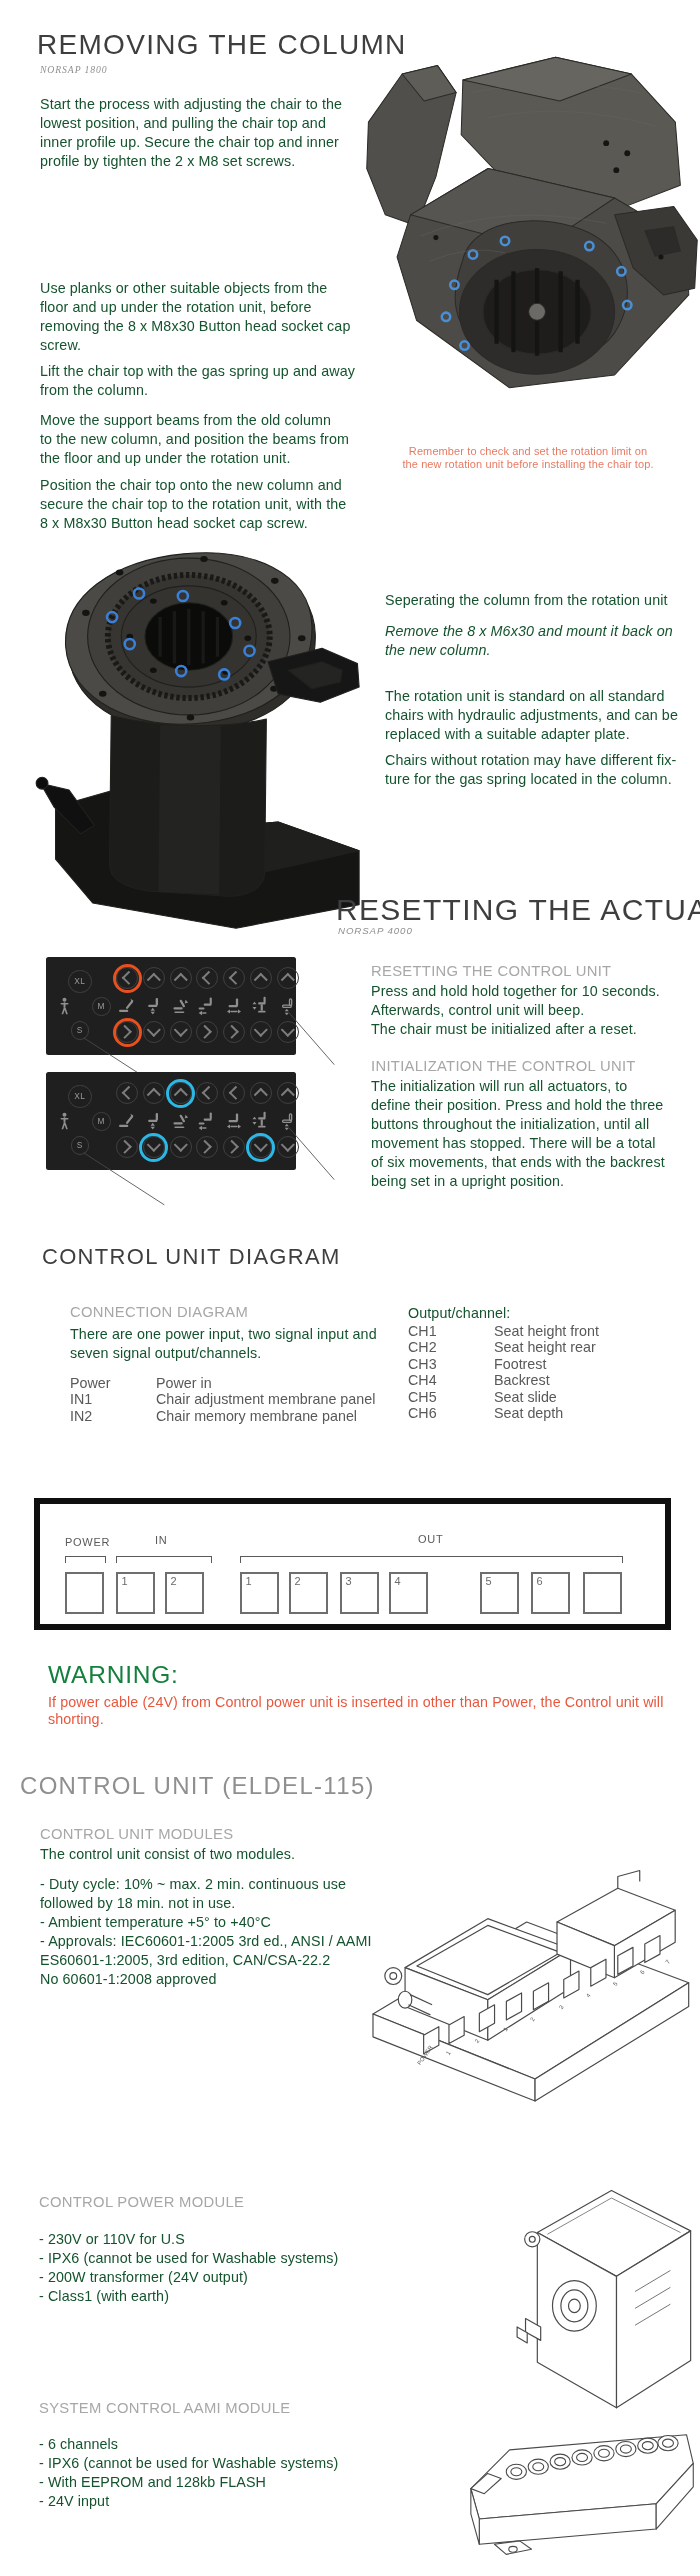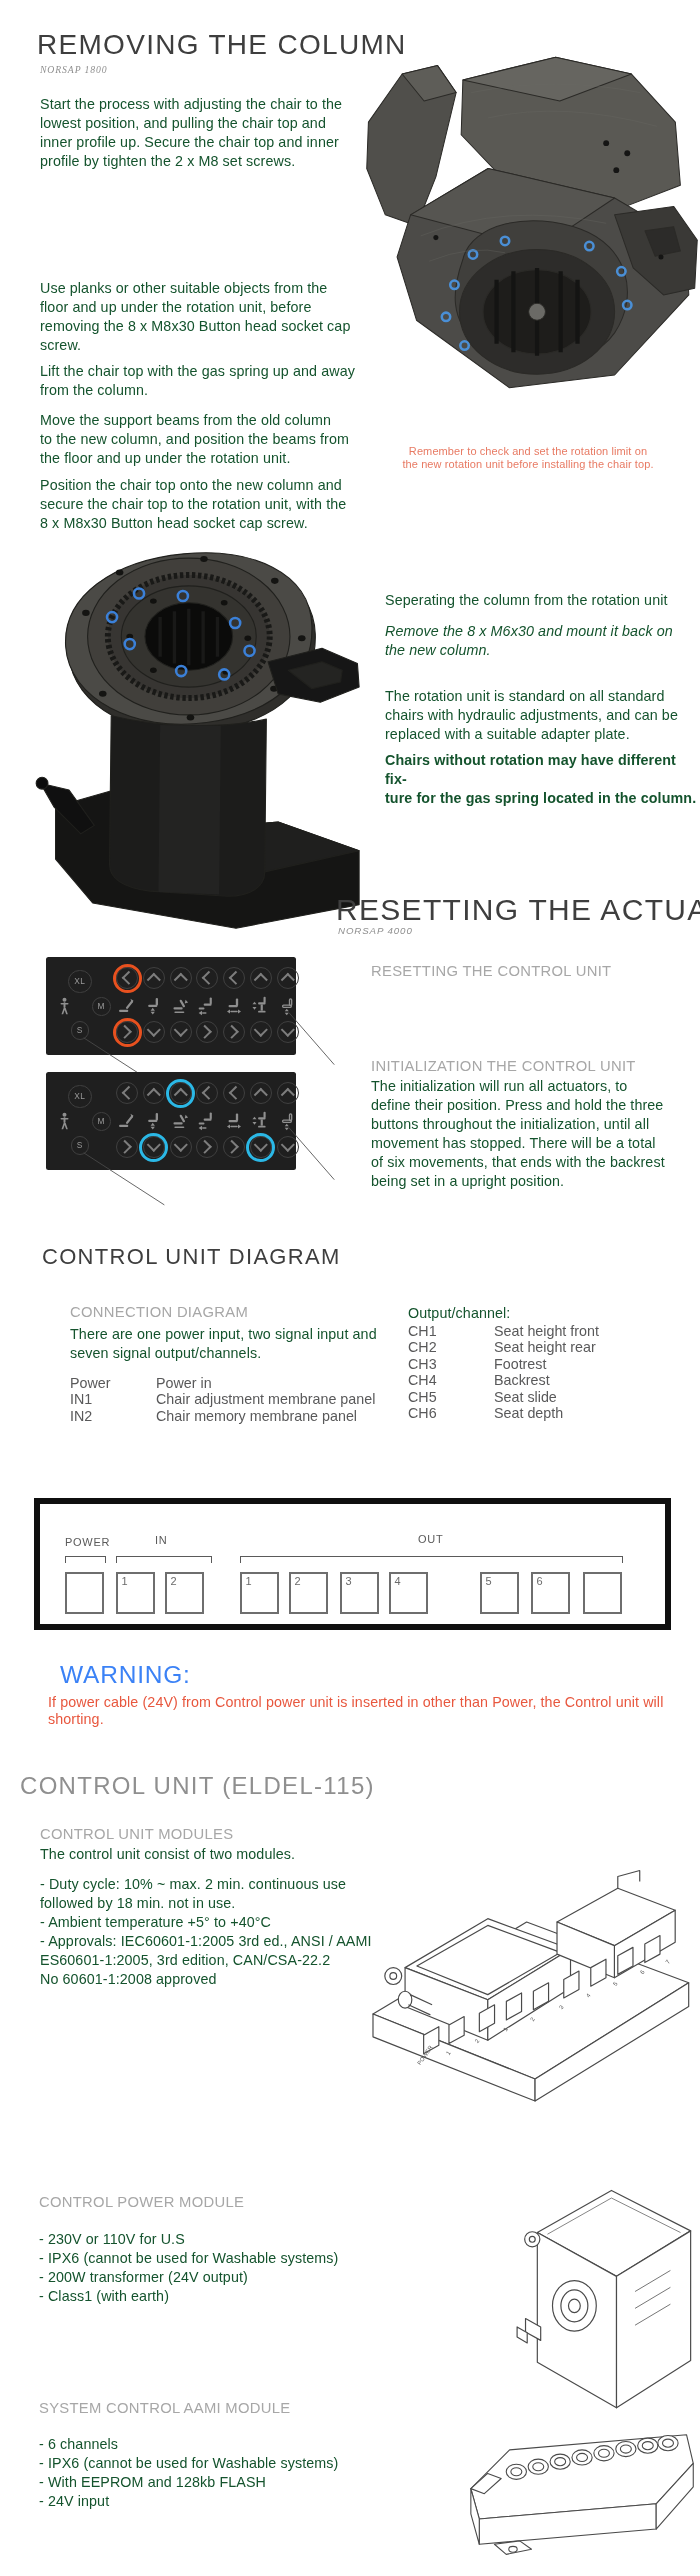--- a/index.html
+++ b/index.html
@@ -153,21 +153,21 @@
       </g>
     </svg>
   </div>
 
   <div class="t" style="left:385px;top:591px;width:312px;">Seperating the column from the rotation unit</div>
   <div class="t it" style="left:385px;top:622px;width:312px;">Remove the 8 x M6x30 and mount it back on
 the new column.</div>
   <div class="t" style="left:385px;top:687px;width:312px;">The rotation unit is standard on all standard
 chairs with hydraulic adjustments, and can be
 replaced with a suitable adapter plate.</div>
-  <div class="t" style="left:385px;top:751px;width:312px;font-weight:bold;">Chairs without rotation may have different fix-
+  <div class="t" style="left:385px;top:751px;width:312px;">Chairs without rotation may have different fix-
 ture for the gas spring located in the column.</div>
 
   <div class="h1" style="left:336px;top:893px;font-size:30px;">RESETTING THE ACTUATOR</div>
   <div class="sub" style="left:338px;top:925px;">NORSAP 4000</div>
 
   <div class="cpanel" style="left:46px;top:957px;">
       <div class="cbtn" style="left: 22px; top: 12.7px; width: 23.6px; height: 23.6px;">XL</div>
       <div class="icn" style="left: 7.6px; top: 38px; width: 22px; height: 22px;">
         <svg width="15" height="18.6" viewBox="0 0 18 22">
           <g fill="#8f8f8f">
@@ -438,20 +438,23 @@
       <div class="hlring" style="left: 120px; top: 6.8px; width: 29px; height: 29px; border: 3px solid rgb(43, 184, 230);"></div>
       <div class="hlring" style="left: 93px; top: 61px; width: 29px; height: 29px; border: 3px solid rgb(43, 184, 230);"></div>
       <div class="hlring" style="left: 200px; top: 61px; width: 29px; height: 29px; border: 3px solid rgb(43, 184, 230);"></div>
       <svg width="304" height="143" style="position: absolute; left: 0px; top: 0px; overflow: visible; pointer-events: none;" viewBox="0 0 360 170">
         <line x1="44" y1="96" x2="140" y2="158" stroke="#4a4a4a" stroke-width="1"></line>
         <line x1="288" y1="66" x2="342" y2="128" stroke="#4a4a4a" stroke-width="1"></line>
       </svg>
     </div>
 
   <div class="gh" style="left:371px;top:963px;">RESETTING THE CONTROL UNIT</div>
+  <div class="t" style="left:371px;top:982px;width:312px;">Press and hold hold together for 10 seconds.
+Afterwards, control unit will beep.
+The chair must be initialized after a reset.</div>
   <div class="gh" style="left:371px;top:1058px;">INITIALIZATION THE CONTROL UNIT</div>
   <div class="t" style="left:371px;top:1077px;width:312px;">The initialization will run all actuators, to
 define their position. Press and hold the three
 buttons throughout the initialization, until all
 movement has stopped. There will be a total
 of six movements, that ends with the backrest
 being set in a upright position.</div>
 
   <div class="h1" style="left:42px;top:1244px;font-size:22px;">CONTROL UNIT DIAGRAM</div>
 
@@ -513,21 +516,21 @@
     <div class="port" style="left:125px;top:68px;">2</div>
     <div class="port" style="left:200px;top:68px;">1</div>
     <div class="port" style="left:249px;top:68px;">2</div>
     <div class="port" style="left:300px;top:68px;">3</div>
     <div class="port" style="left:349px;top:68px;">4</div>
     <div class="port" style="left:440px;top:68px;">5</div>
     <div class="port" style="left:491px;top:68px;">6</div>
     <div class="port" style="left:543px;top:68px;"></div>
   </div>
 
-  <div class="h1" style="left:60px;top:1661px;font-size:24.5px;color:#3b82f6;letter-spacing:0.8px;">WARNING:</div>
+  <div class="h1" style="left:48px;top:1661px;font-size:24.5px;color:#15803d;letter-spacing:0.8px;">WARNING:</div>
   <div class="t" style="left:48px;top:1694px;width:624px;color:#e8573e;line-height:17px;">If power cable (24V) from Control power unit is inserted in other than Power, the Control unit will
 shorting.</div>
 
   <div class="h1" style="left:20px;top:1772px;font-size:24px;color:#8f8f8f;">CONTROL UNIT (ELDEL-115)</div>
 
   <div class="gh" style="left:40px;top:1826px;">CONTROL UNIT  MODULES</div>
   <div class="t" style="left:40px;top:1845px;width:329px;">The control unit consist of two modules.</div>
   <div class="t" style="left:40px;top:1875px;width:338px;">-   Duty cycle: 10% ~ max. 2 min. continuous use
 followed by 18 min. not in use.
 -   Ambient temperature +5° to +40°C

